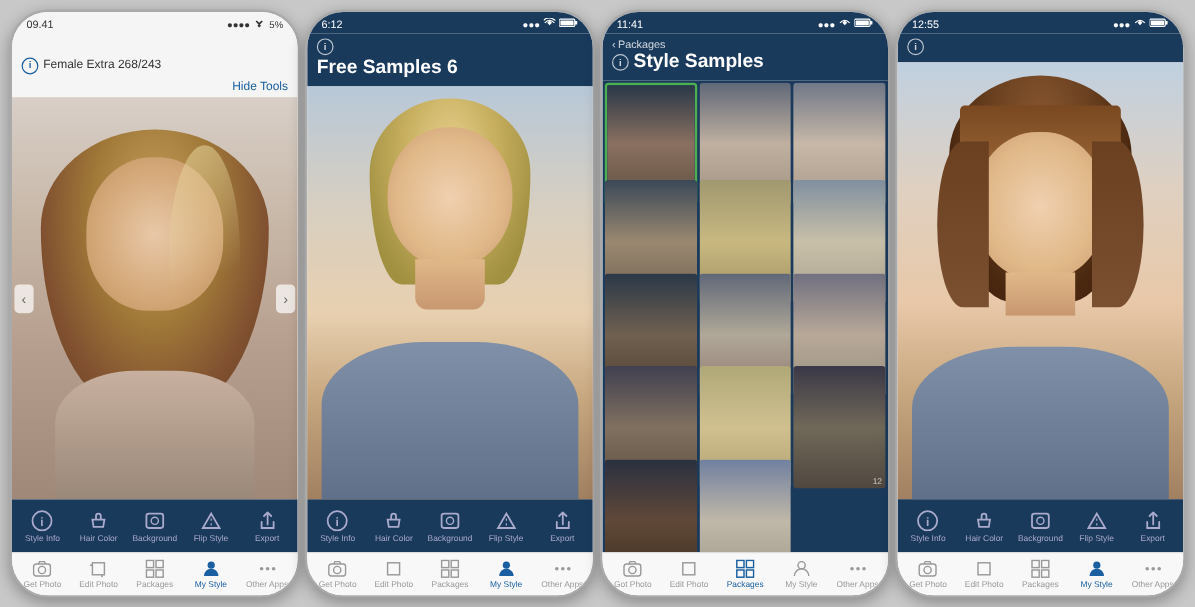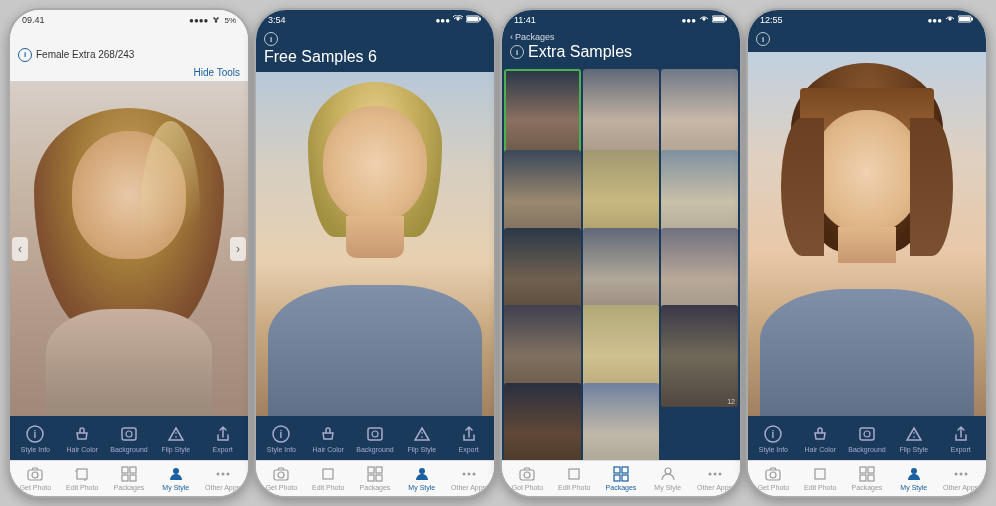--- a/index.html
+++ b/index.html
@@ -169,21 +169,21 @@
     }
     .phone2-header .info-row {
       display: flex;
       align-items: center;
       gap: 4px;
       margin-bottom: 2px;
     }
     .page-title {
       color: white;
       font-size: 16px;
-      font-weight: 400;
+      font-weight: 700;
     }
     .info-circle {
       width: 14px; height: 14px;
       border-radius: 50%;
       border: 1.5px solid rgba(255,255,255,0.7);
       color: rgba(255,255,255,0.8);
       font-size: 8px;
       display: flex; align-items: center; justify-content: center;
       font-weight: bold;
     }
@@ -397,21 +397,21 @@
               <circle cx="13" cy="8" r="1.5" fill="#999"></circle>
             </svg>
         </div>
         <span class="tab-label">Other Apps</span>
       </div>
     </div>
   </div>
 
   <div class="phone">
     <div class="status-bar">
-      <span>3:54</span>
+      <span>6:12</span>
       <div class="status-icons">
         <span>●●●</span>
         <span>
           <svg width="10" height="8" viewBox="0 0 10 8">
               <path d="M5 6l2-2-2-2-2 2z" fill="white"></path>
               <path d="M1 4C2.5 2.5 3.6 2 5 2s2.5.5 4 2" fill="none" stroke="white" stroke-width="1"></path>
               <path d="M0 2C2 0 3.3-.2 5 0s3 .8 5 2" fill="none" stroke="white" stroke-width="1"></path>
             </svg>
         </span>
         <span>
@@ -561,21 +561,21 @@
         </span>
       </div>
     </div>
     <div class="phone3-header">
       <div class="back-btn">
         <span>‹</span>
         <span>Packages</span>
       </div>
       <div style="display:flex;align-items:center;gap:4px;">
         <div class="info-circle">i</div>
-        <span class="page-title">Extra Samples</span>
+        <span class="page-title">Style Samples</span>
       </div>
     </div>
 
     <div class="phone3-grid">
 
       <div class="grid-item selected">
         <div style="width:100%;height:100%;background:linear-gradient(180deg,#2a3848 0%,#8a7060 50%,#605040 100%);"></div>
         <span class="grid-num">1</span>
       </div>
       <div class="grid-item">

